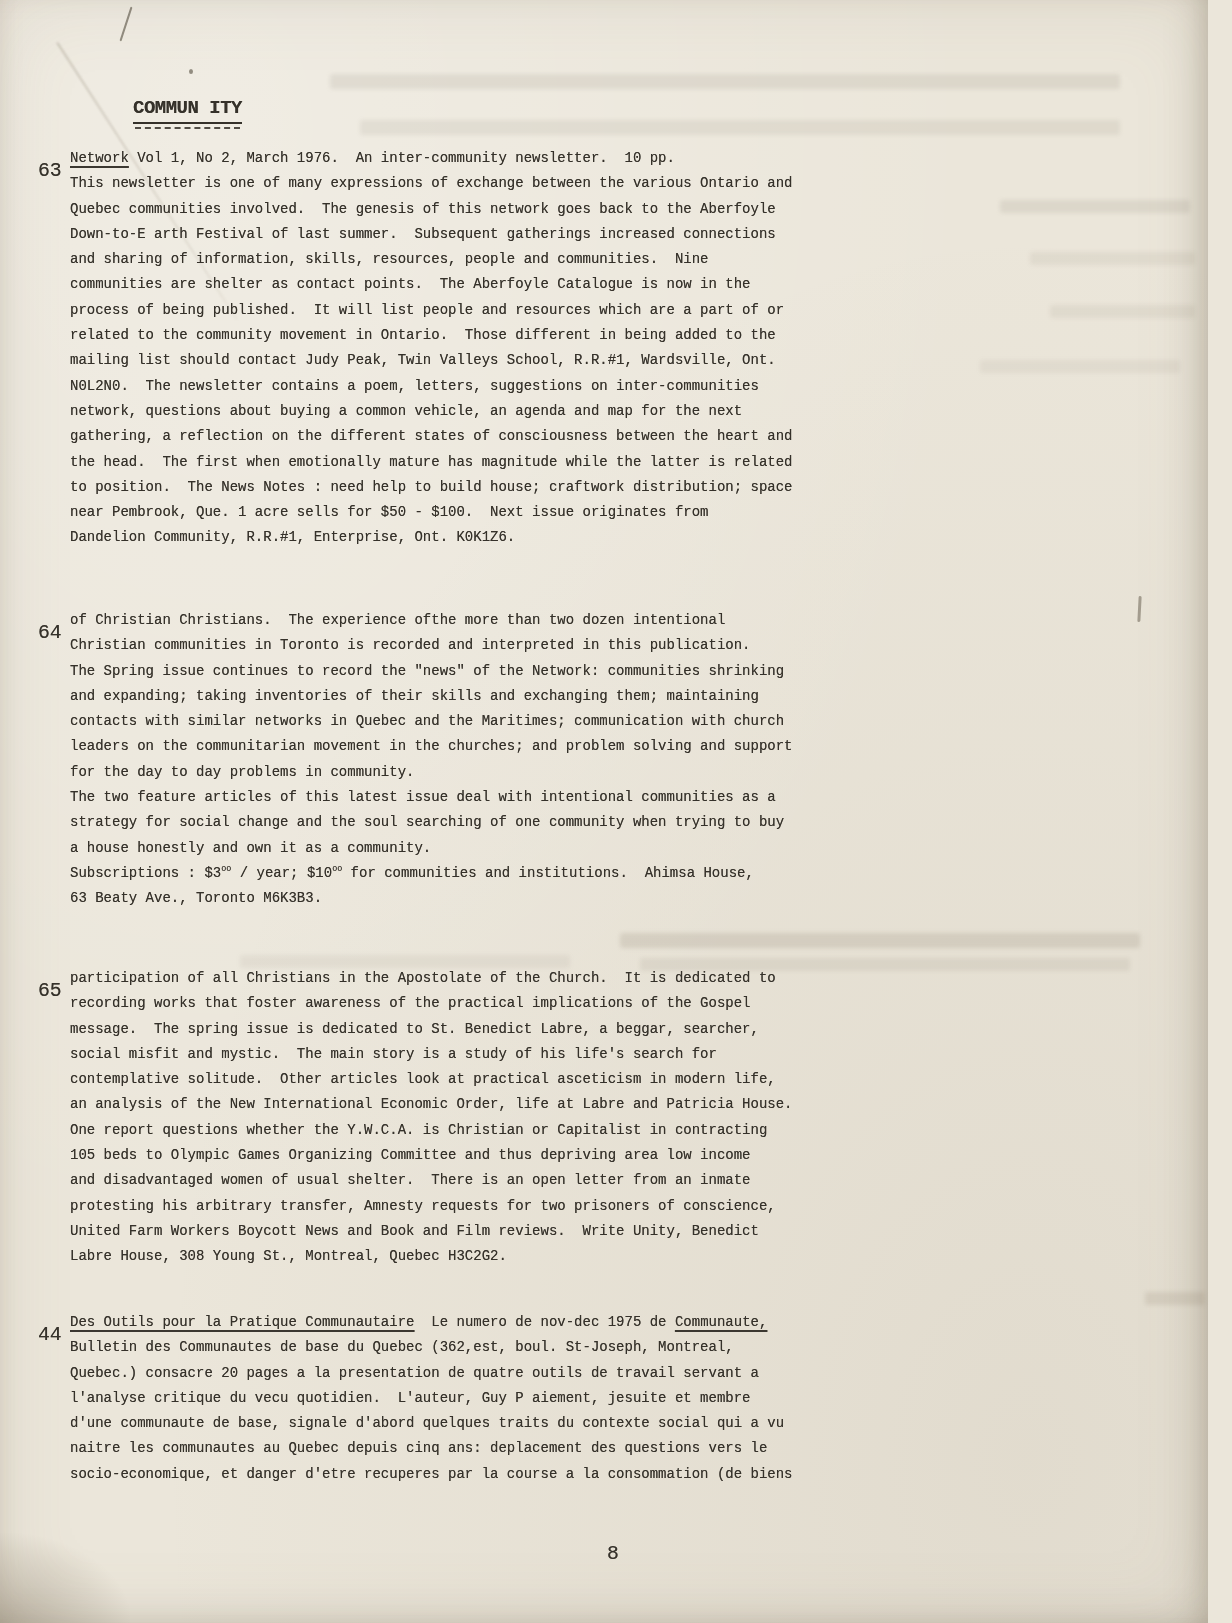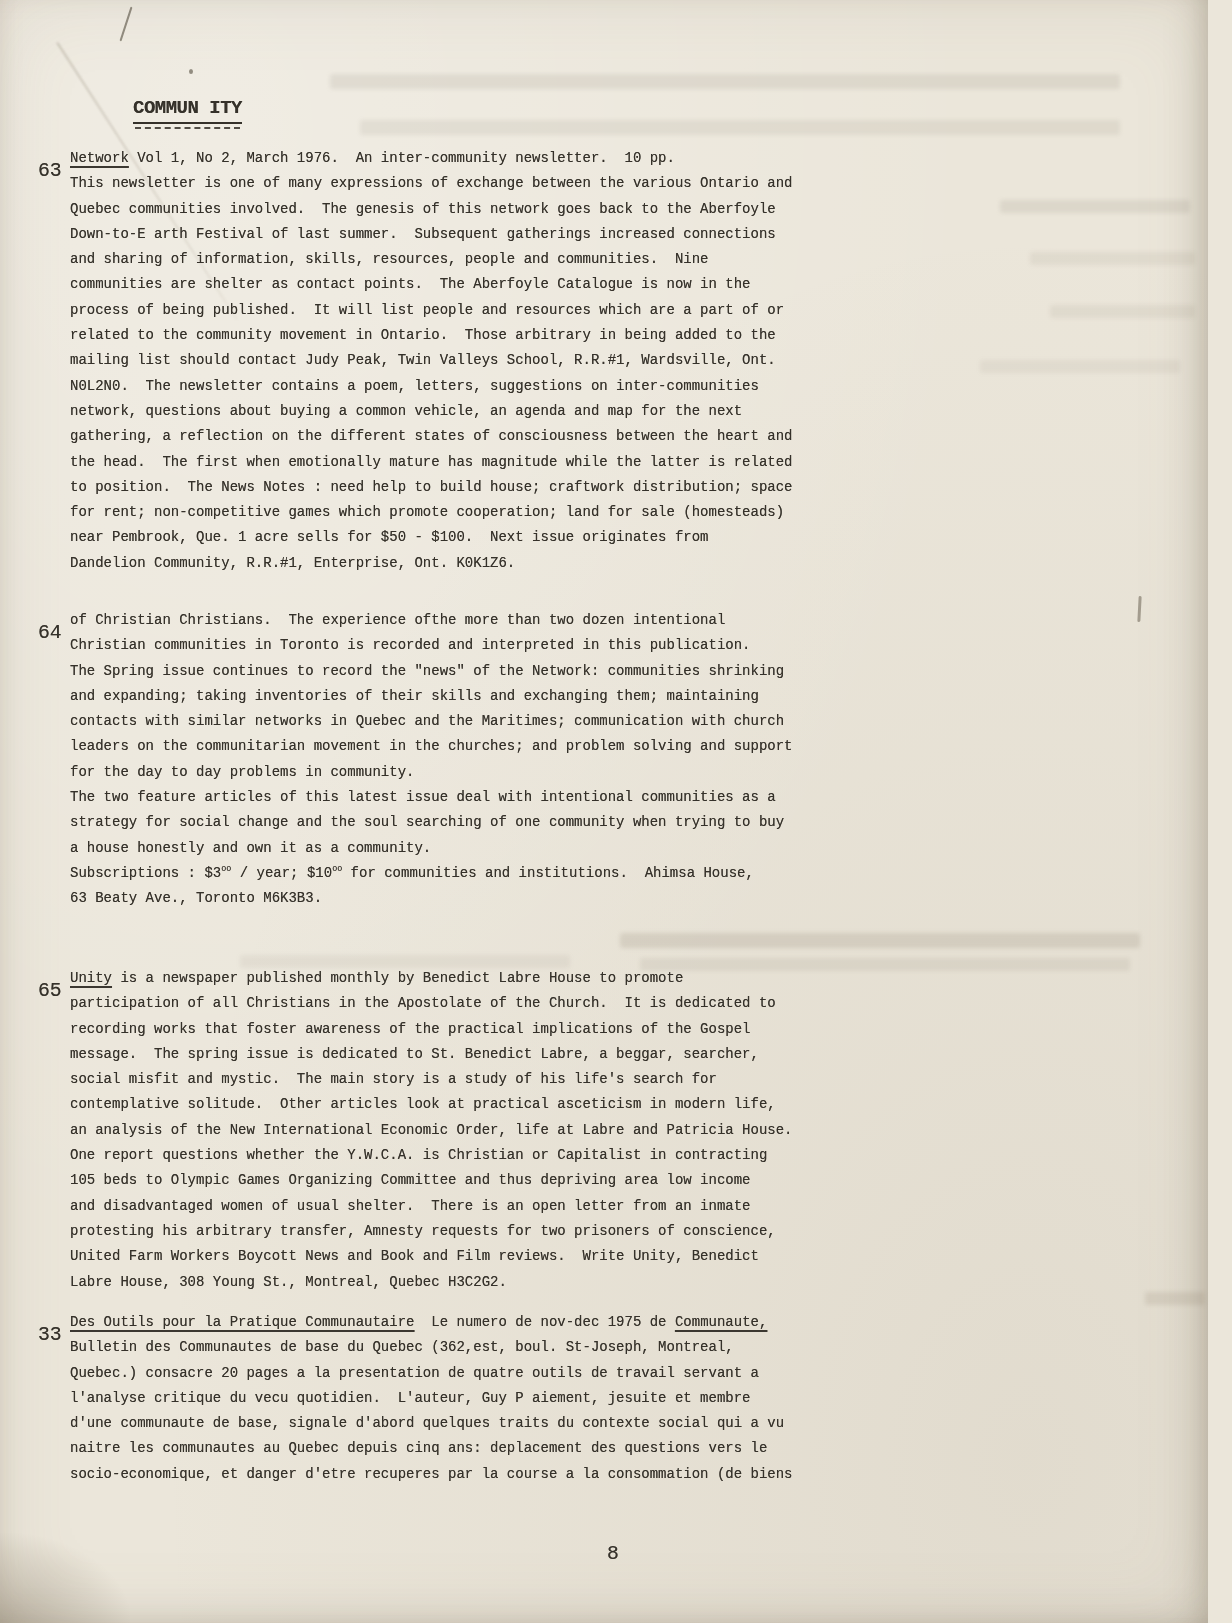--- a/index.html
+++ b/index.html
@@ -138,28 +138,27 @@
       <div class="item item-0">
         <div class="num">63</div>
         <div class="lines">
           <div class="line"><span class="u">Network</span><span> Vol 1, No 2, March 1976.  An inter-community newsletter.  10 pp.</span></div>
           <div class="line"><span>This newsletter is one of many expressions of exchange between the various Ontario and</span></div>
           <div class="line"><span>Quebec communities involved.  The genesis of this network goes back to the Aberfoyle</span></div>
           <div class="line"><span>Down-to-E arth Festival of last summer.  Subsequent gatherings increased connections</span></div>
           <div class="line"><span>and sharing of information, skills, resources, people and communities.  Nine</span></div>
           <div class="line"><span>communities are shelter as contact points.  The Aberfoyle Catalogue is now in the</span></div>
           <div class="line"><span>process of being published.  It will list people and resources which are a part of or</span></div>
-          <div class="line"><span>related to the community movement in Ontario.  Those arbitrary in being added to the</span></div>
+          <div class="line"><span>related to the community movement in Ontario.  Those different in being added to the</span></div>
           <div class="line"><span>mailing list should contact Judy Peak, Twin Valleys School, R.R.#1, Wardsville, Ont.</span></div>
           <div class="line"><span>N0L2N0.  The newsletter contains a poem, letters, suggestions on inter-communities</span></div>
           <div class="line"><span>network, questions about buying a common vehicle, an agenda and map for the next</span></div>
           <div class="line"><span>gathering, a reflection on the different states of consciousness between the heart and</span></div>
           <div class="line"><span>the head.  The first when emotionally mature has magnitude while the latter is related</span></div>
           <div class="line"><span>to position.  The News Notes : need help to build house; craftwork distribution; space</span></div>
-          <div class="line"><span>for rent; non-competitive games which promote cooperation; land for sale (homesteads)</span></div>
           <div class="line"><span>near Pembrook, Que. 1 acre sells for $50 - $100.  Next issue originates from</span></div>
           <div class="line"><span>Dandelion Community, R.R.#1, Enterprise, Ont. K0K1Z6.</span></div>
         </div>
       </div>
       <div class="item item-1">
         <div class="num">64</div>
         <div class="lines">
           <div class="line"><span>of Christian Christians.  The experience ofthe more than two dozen intentional</span></div>
           <div class="line"><span>Christian communities in Toronto is recorded and interpreted in this publication.</span></div>
           <div class="line"><span>The Spring issue continues to record the "news" of the Network: communities shrinking</span></div>
@@ -170,37 +169,36 @@
           <div class="line"><span>The two feature articles of this latest issue deal with intentional communities as a</span></div>
           <div class="line"><span>strategy for social change and the soul searching of one community when trying to buy</span></div>
           <div class="line"><span>a house honestly and own it as a community.</span></div>
           <div class="line"><span>Subscriptions : $3</span><sup>oo</sup><span> / year; $10</span><sup>oo</sup><span> for communities and institutions.  Ahimsa House,</span></div>
           <div class="line"><span>63 Beaty Ave., Toronto M6K3B3.</span></div>
         </div>
       </div>
       <div class="item item-2">
         <div class="num">65</div>
         <div class="lines">
-          <div class="line"><span class="u">Unity</span><span> is a newspaper published monthly by Benedict Labre House to promote</span></div>
           <div class="line"><span>participation of all Christians in the Apostolate of the Church.  It is dedicated to</span></div>
           <div class="line"><span>recording works that foster awareness of the practical implications of the Gospel</span></div>
           <div class="line"><span>message.  The spring issue is dedicated to St. Benedict Labre, a beggar, searcher,</span></div>
           <div class="line"><span>social misfit and mystic.  The main story is a study of his life's search for</span></div>
           <div class="line"><span>contemplative solitude.  Other articles look at practical asceticism in modern life,</span></div>
           <div class="line"><span>an analysis of the New International Economic Order, life at Labre and Patricia House.</span></div>
           <div class="line"><span>One report questions whether the Y.W.C.A. is Christian or Capitalist in contracting</span></div>
           <div class="line"><span>105 beds to Olympic Games Organizing Committee and thus depriving area low income</span></div>
           <div class="line"><span>and disadvantaged women of usual shelter.  There is an open letter from an inmate</span></div>
           <div class="line"><span>protesting his arbitrary transfer, Amnesty requests for two prisoners of conscience,</span></div>
           <div class="line"><span>United Farm Workers Boycott News and Book and Film reviews.  Write Unity, Benedict</span></div>
           <div class="line"><span>Labre House, 308 Young St., Montreal, Quebec H3C2G2.</span></div>
         </div>
       </div>
       <div class="item item-3">
-        <div class="num">33</div>
+        <div class="num">44</div>
         <div class="lines">
           <div class="line"><span class="u">Des Outils pour la Pratique Communautaire</span><span>  Le numero de nov-dec 1975 de </span><span class="u">Communaute,</span></div>
           <div class="line"><span>Bulletin des Communautes de base du Quebec (362,est, boul. St-Joseph, Montreal,</span></div>
           <div class="line"><span>Quebec.) consacre 20 pages a la presentation de quatre outils de travail servant a</span></div>
           <div class="line"><span>l'analyse critique du vecu quotidien.  L'auteur, Guy P aiement, jesuite et membre</span></div>
           <div class="line"><span>d'une communaute de base, signale d'abord quelques traits du contexte social qui a vu</span></div>
           <div class="line"><span>naitre les communautes au Quebec depuis cinq ans: deplacement des questions vers le</span></div>
           <div class="line"><span>socio-economique, et danger d'etre recuperes par la course a la consommation (de biens</span></div>
         </div>
       </div>

